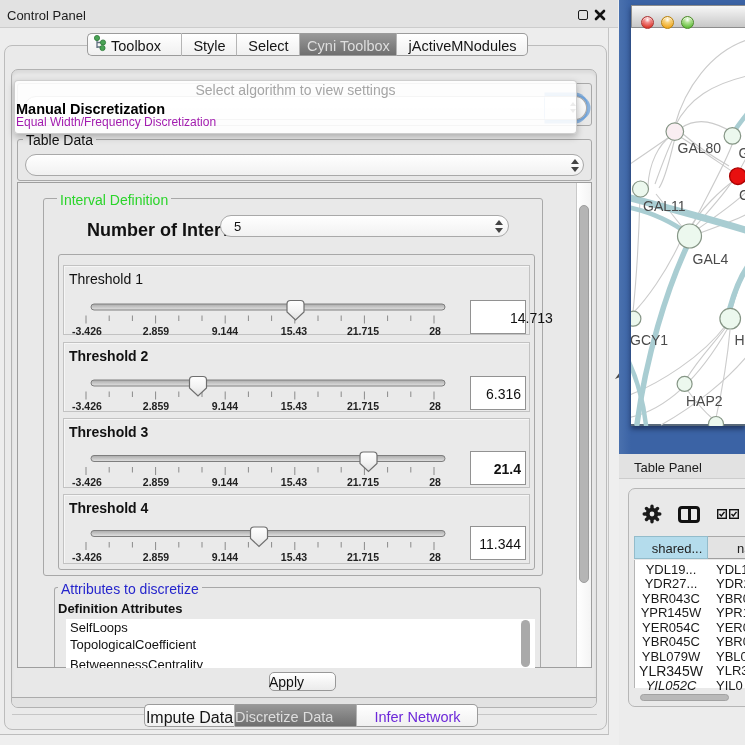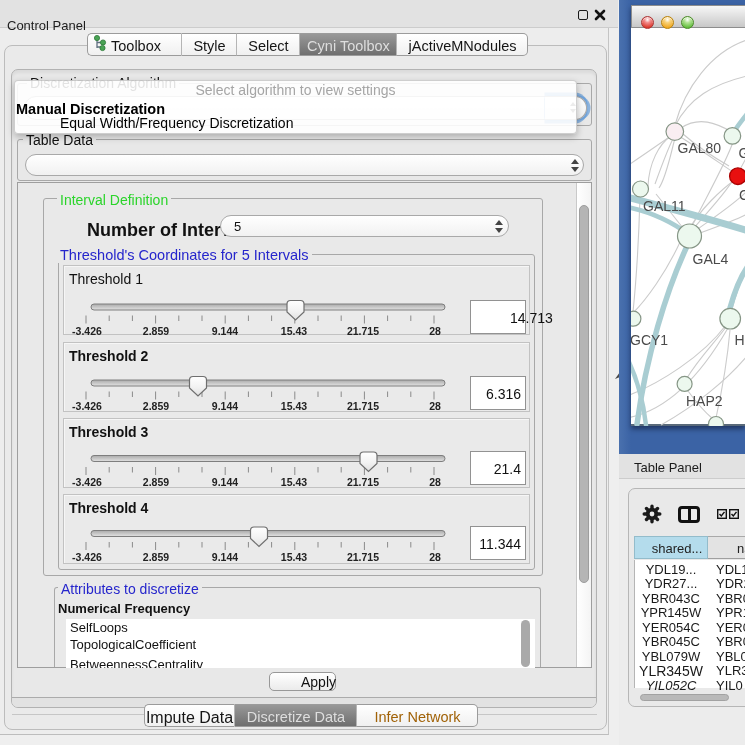--- a/index.html
+++ b/index.html
@@ -4,21 +4,21 @@
 *{margin:0;padding:0;box-sizing:border-box;}
 html,body{width:745px;height:745px;}
 body{font-family:"Liberation Sans",sans-serif;background:#efefef;position:relative;overflow:hidden;}
 .abs{position:absolute;}
 .lbl{position:absolute;white-space:nowrap;}
 </style></head>
 <body>
 
 <div class="abs" style="left:0;top:0;width:609px;height:735px;background:#ededed;border-right:1px solid #c4c4c4;border-bottom:1px solid #bdbdbd;">
 <div class="abs" style="left:0;top:0;width:618px;height:28px;background:#e2e2e2;border-bottom:1px solid #cccccc;"></div>
-<div class="lbl" style="left:7px;top:8px;font-size:13px;color:#1c1c1c;margin-top:10px;">Control Panel</div>
+<div class="lbl" style="left:7px;top:8px;font-size:13px;color:#1c1c1c;">Control Panel</div>
 <div class="abs" style="left:578px;top:10px;width:10px;height:10px;border:1.6px solid #1a1a1a;border-radius:2px;"></div>
 <svg class="abs" style="left:594px;top:9px;" width="12" height="12" viewBox="0 0 12 12">
       <path d="M2,2 L10,10 M10,2 L2,10" stroke="#111" stroke-width="2.6" stroke-linecap="round"></path>
     </svg>
 <div class="abs" style="left:4px;top:45px;width:603px;height:685px;background:#eaeaea;border:1px solid #bcbcbc;border-radius:8px;"></div>
 <div class="abs" style="left:11px;top:69px;width:586px;height:639px;background:#e8e8e8;border:1px solid #b2b2b2;border-radius:7px;box-shadow:inset 0 3px 3px rgba(0,0,0,0.06);"></div>
     <div class="abs" style="left:12px;top:697px;width:584px;height:10px;background:#e2e2e2;border-top:1px solid #ababab;border-bottom-left-radius:6px;border-bottom-right-radius:6px;"></div>
 <div class="abs" style="left:87px;top:33px;width:95px;height:23px;background:linear-gradient(#ffffff,#f0f0f0);border-top-left-radius:5px;border-bottom-left-radius:5px;border-top:1px solid #9b9b9b;border-bottom:1px solid #9b9b9b;border-left:1px solid #9b9b9b;border-right:1px solid #b5b5b5;"></div>
     <div class="lbl" style="left:111px;top:38px;font-size:14.5px;color:#151515;">Toolbox</div>
 <div class="abs" style="left:182px;top:33px;width:55px;height:23px;background:linear-gradient(#ffffff,#f0f0f0);border-top:1px solid #9b9b9b;border-bottom:1px solid #9b9b9b;border-right:1px solid #b5b5b5;"></div>
@@ -29,42 +29,40 @@
     <div class="lbl" style="left:300px;top:38px;width:97px;text-align:center;font-size:14.5px;color:#dedede;">Cyni Toolbox</div>
 <div class="abs" style="left:397px;top:33px;width:131px;height:23px;background:linear-gradient(#ffffff,#f0f0f0);border-top-right-radius:5px;border-bottom-right-radius:5px;border-top:1px solid #9b9b9b;border-bottom:1px solid #9b9b9b;border-right:1px solid #9b9b9b;"></div>
     <div class="lbl" style="left:397px;top:38px;width:131px;text-align:center;font-size:14.5px;color:#151515;">jActiveMNodules</div>
 <svg class="abs" style="left:92px;top:34px;" width="16" height="18" viewBox="0 0 16 18">
 <path d="M5,4 V14 M5,8.5 H10 M5,13 H10" stroke="#607080" stroke-width="1.3" fill="none"></path>
 <circle cx="5" cy="4" r="2.6" fill="#4aa355" stroke="#2e7a3a" stroke-width="0.8"></circle>
 <circle cx="11" cy="8.5" r="2.6" fill="#4aa355" stroke="#2e7a3a" stroke-width="0.8"></circle>
 <circle cx="10.5" cy="14" r="2.6" fill="#4aa355" stroke="#2e7a3a" stroke-width="0.8"></circle>
 </svg>
 <div class="abs" style="left:17px;top:83px;width:575px;height:43px;border:1px solid #a8a8a8;border-radius:3px;"></div>
-<div class="lbl" style="left:27px;top:75px;font-size:14px;color:#111;background:#e8e8e8;padding:0 3px;">Discretization Algorithm</div>
 <div class="abs" style="left:24px;top:96px;width:563px;height:24px;border-radius:12px;background:linear-gradient(#ffffff,#f0f0f0);border:1px solid #a9a9a9;"></div>
     <div class="abs" style="left:545px;top:96px;width:42px;height:24px;border-top-right-radius:12px;border-bottom-right-radius:12px;background:linear-gradient(#ffffff,#f0f0f0);border:1px solid #a9a9a9;border-left:none;box-shadow:3px 0 0 0.5px rgba(100,155,215,0.7), 0 3px 0 0.5px rgba(100,155,215,0.7), 0 -3px 0 0.5px rgba(100,155,215,0.7);"></div>
     <div class="abs" style="left:570px;top:101.5px;width:0;height:0;border-left:3.5px solid transparent;border-right:3.5px solid transparent;border-bottom:4.5px solid #666;"></div>
     <div class="abs" style="left:570px;top:109px;width:0;height:0;border-left:3.5px solid transparent;border-right:3.5px solid transparent;border-top:4.5px solid #666;"></div>
 <div class="abs" style="left:17px;top:139px;width:575px;height:42px;border:1px solid #a8a8a8;border-radius:3px;"></div>
 <div class="lbl" style="left:23px;top:132px;font-size:14px;color:#111;background:#e8e8e8;padding:0 3px;">Table Data</div>
 <div class="abs" style="left:25px;top:154px;width:559px;height:22px;border-radius:11px;background:linear-gradient(#ffffff,#f1f1f1);border:1px solid #a9a9a9;"></div>
 <div class="abs" style="left:571px;top:158.5px;width:0;height:0;border-left:4px solid transparent;border-right:4px solid transparent;border-bottom:5px solid #444;"></div>
     <div class="abs" style="left:571px;top:166.5px;width:0;height:0;border-left:4px solid transparent;border-right:4px solid transparent;border-top:5px solid #444;"></div>
 <div class="abs" style="left:17px;top:182px;width:575px;height:486px;border:1px solid #9e9e9e;background:#e9e9e9;"></div>
 <div class="abs" style="left:576px;top:183px;width:15px;height:484px;background:linear-gradient(90deg,#ffffff,#f4f4f4);border-left:1px solid #c9c9c9;"></div>
 <div class="abs" style="left:578.5px;top:205px;width:10px;height:378px;background:#b5b5b5;border:1px solid #9e9e9e;border-radius:5.5px;"></div>
 <div class="abs" style="left:43px;top:197.5px;width:500px;height:378.5px;border:1px solid #a8a8a8;border-radius:3px;"></div>
 <div class="lbl" style="left:57px;top:191.5px;font-size:14px;color:#2ad42a;background:#e9e9e9;padding:0 3px;">Interval Definition</div>
 <div class="lbl" style="left:87px;top:219.5px;font-size:18px;font-weight:bold;color:#111;">Number of Intervals</div>
 <div class="abs" style="left:220px;top:215px;width:289px;height:22px;border-radius:11px;background:linear-gradient(#ffffff,#f1f1f1);border:1px solid #a9a9a9;"></div>
 <div class="lbl" style="left:234px;top:219px;font-size:13px;color:#111;">5</div>
 <div class="abs" style="left:495px;top:219.5px;width:0;height:0;border-left:4px solid transparent;border-right:4px solid transparent;border-bottom:5px solid #444;"></div>
     <div class="abs" style="left:495px;top:227.5px;width:0;height:0;border-left:4px solid transparent;border-right:4px solid transparent;border-top:5px solid #444;"></div>
 <div class="abs" style="left:58px;top:254px;width:477px;height:316px;border:1px solid #a8a8a8;border-radius:3px;"></div>
-<div class="lbl" style="left:57px;top:247px;font-size:14.5px;color:#2525cc;background:#e9e9e9;padding:0 3px;">Threshold's Coordinates for 5 Intervals</div>
 <div class="abs" style="left:63px;top:265.0px;width:467px;height:70px;border:1px solid #c2c2c2;box-shadow:inset 1px 1px 0 #f6f6f6;background:#eaeaea;"></div>
 <div class="lbl" style="left:69px;top:271.0px;font-size:14px;font-weight:normal;color:#111;">Threshold 1</div>
 <svg class="abs" style="left:63px;top:265.0px;" width="467" height="70" viewBox="0 0 467 70">
       <defs>
         <linearGradient id="tg1" x1="0" y1="0" x2="0" y2="1">
           <stop offset="0" stop-color="#aaaaaa"></stop>
           <stop offset="1" stop-color="#e2e2e2"></stop>
         </linearGradient>
         <linearGradient id="th1" x1="0" y1="0" x2="0" y2="1">
           <stop offset="0" stop-color="#ffffff"></stop>
@@ -128,21 +126,21 @@
       <path d="M23.0,49.0 v8 M46.2,49.0 v5.5 M69.4,49.0 v5.5 M92.6,49.0 v8 M115.8,49.0 v5.5 M139.0,49.0 v5.5 M162.2,49.0 v8 M185.4,49.0 v5.5 M208.6,49.0 v5.5 M231.8,49.0 v8 M255.0,49.0 v5.5 M278.2,49.0 v5.5 M301.4,49.0 v8 M324.6,49.0 v5.5 M347.8,49.0 v5.5 M371.0,49.0 v8" stroke="#8a8a8a" stroke-width="1"></path>
       <path d="M297.0,45.5 L297.0,37.5 Q297.0,34.0 300.5,34.0 L310.5,34.0 Q314.0,34.0 314.0,37.5 L314.0,45.5 L305.5,53.5 Z" fill="url(#th3)" stroke="#6f6f6f" stroke-width="1.2"></path>
     </svg>
 <div class="lbl" style="left:57.0px;top:475.5px;width:60px;text-align:center;font-size:10.5px;font-weight:bold;color:#222;">-3.426</div>
 <div class="lbl" style="left:126.0px;top:475.5px;width:60px;text-align:center;font-size:10.5px;font-weight:bold;color:#222;">2.859</div>
 <div class="lbl" style="left:195.0px;top:475.5px;width:60px;text-align:center;font-size:10.5px;font-weight:bold;color:#222;">9.144</div>
 <div class="lbl" style="left:264.0px;top:475.5px;width:60px;text-align:center;font-size:10.5px;font-weight:bold;color:#222;">15.43</div>
 <div class="lbl" style="left:333.0px;top:475.5px;width:60px;text-align:center;font-size:10.5px;font-weight:bold;color:#222;">21.715</div>
 <div class="lbl" style="left:405.0px;top:475.5px;width:60px;text-align:center;font-size:10.5px;font-weight:bold;color:#222;">28</div>
 <div class="abs" style="left:470px;top:451.0px;width:56px;height:34px;background:#ffffff;border:1px solid #929292;"></div>
-<div class="lbl" style="left:470px;top:461.0px;width:51px;text-align:right;font-size:14px;color:#111;">21.4</div>
+<div class="lbl" style="left:470px;top:461.0px;width:51px;text-align:right;font-size:14px;color:#111;font-weight:bold;">21.4</div>
 <div class="abs" style="left:63px;top:493.5px;width:467px;height:70px;border:1px solid #c2c2c2;box-shadow:inset 1px 1px 0 #f6f6f6;background:#eaeaea;"></div>
 <div class="lbl" style="left:69px;top:499.5px;font-size:14px;font-weight:bold;color:#111;">Threshold 4</div>
 <svg class="abs" style="left:63px;top:493.5px;" width="467" height="70" viewBox="0 0 467 70">
       <defs>
         <linearGradient id="tg4" x1="0" y1="0" x2="0" y2="1">
           <stop offset="0" stop-color="#aaaaaa"></stop>
           <stop offset="1" stop-color="#e2e2e2"></stop>
         </linearGradient>
         <linearGradient id="th4" x1="0" y1="0" x2="0" y2="1">
           <stop offset="0" stop-color="#ffffff"></stop>
@@ -157,41 +155,41 @@
 <div class="lbl" style="left:57.0px;top:550.5px;width:60px;text-align:center;font-size:10.5px;font-weight:bold;color:#222;">-3.426</div>
 <div class="lbl" style="left:126.0px;top:550.5px;width:60px;text-align:center;font-size:10.5px;font-weight:bold;color:#222;">2.859</div>
 <div class="lbl" style="left:195.0px;top:550.5px;width:60px;text-align:center;font-size:10.5px;font-weight:bold;color:#222;">9.144</div>
 <div class="lbl" style="left:264.0px;top:550.5px;width:60px;text-align:center;font-size:10.5px;font-weight:bold;color:#222;">15.43</div>
 <div class="lbl" style="left:333.0px;top:550.5px;width:60px;text-align:center;font-size:10.5px;font-weight:bold;color:#222;">21.715</div>
 <div class="lbl" style="left:405.0px;top:550.5px;width:60px;text-align:center;font-size:10.5px;font-weight:bold;color:#222;">28</div>
 <div class="abs" style="left:470px;top:526.0px;width:56px;height:34px;background:#ffffff;border:1px solid #929292;"></div>
 <div class="lbl" style="left:470px;top:536.0px;width:51px;text-align:right;font-size:14px;color:#111;">11.344</div>
 <div class="abs" style="left:54px;top:587px;width:487px;height:80px;border:1px solid #a8a8a8;border-top-left-radius:3px;border-top-right-radius:3px;border-bottom:none;"></div>
 <div class="lbl" style="left:58px;top:580.5px;font-size:14px;color:#2525cc;background:#e9e9e9;padding:0 3px;">Attributes to discretize</div>
-<div class="lbl" style="left:58px;top:601px;font-size:13px;font-weight:bold;color:#111;">Numerical Frequency</div>
+<div class="lbl" style="left:58px;top:601px;font-size:13px;font-weight:bold;color:#111;">Definition Attributes</div>
 <div class="abs" style="left:66px;top:619px;width:469px;height:48.5px;background:#ffffff;"></div>
 <div class="lbl" style="left:70px;top:620.0px;font-size:13px;color:#111;">SelfLoops</div>
 <div class="lbl" style="left:70px;top:637.3px;font-size:13px;color:#111;">TopologicalCoefficient</div>
 <div class="lbl" style="left:70px;top:656.5px;font-size:13px;color:#111;">BetweennessCentrality</div>
 <div class="abs" style="left:521px;top:620px;width:9px;height:47px;background:#a9a9a9;border-radius:4.5px;"></div>
 <div class="abs" style="left:18px;top:668px;width:573px;height:29px;background:#e8e8e8;"></div>
 <div class="abs" style="left:269px;top:671.5px;width:67px;height:19px;background:linear-gradient(#ffffff,#ebebeb);border:1px solid #989898;border-radius:5px;"></div>
-<div class="lbl" style="left:269px;top:674px;width:67px;text-align:right;font-size:14px;color:#111;">Apply</div>
+<div class="lbl" style="left:269px;top:674px;width:67px;text-align:left;font-size:14px;color:#111;">Apply</div>
 <div class="abs" style="left:12px;top:713.5px;width:132px;height:1px;background:#c6c6c6;"></div>
 <div class="abs" style="left:478px;top:713.5px;width:119px;height:1px;background:#c6c6c6;"></div>
 <div class="abs" style="left:144px;top:703.5px;width:91px;height:23px;background:linear-gradient(#ffffff,#f0f0f0);border-top-left-radius:5px;border-bottom-left-radius:5px;border-top:1px solid #9b9b9b;border-bottom:1px solid #9b9b9b;border-left:1px solid #9b9b9b;border-right:1px solid #b5b5b5;"></div>
     <div class="lbl" style="left:144px;top:708.5px;width:91px;text-align:center;font-size:16px;color:#151515;">Impute Data</div>
 <div class="abs" style="left:235px;top:703.5px;width:122px;height:23px;background:linear-gradient(#989898,#6f6f6f);border-top:1px solid #9b9b9b;border-bottom:1px solid #9b9b9b;border-right:1px solid #b5b5b5;"></div>
-    <div class="lbl" style="left:235px;top:708.5px;width:122px;text-align:center;font-size:14.5px;color:#dedede;">Discretize Data</div>
+    <div class="lbl" style="left:235px;top:708.5px;width:122px;text-align:left;font-size:14.5px;color:#dedede;">Discretize Data</div>
 <div class="abs" style="left:357px;top:703.5px;width:121px;height:23px;background:linear-gradient(#ffffff,#f0f0f0);border-top-right-radius:5px;border-bottom-right-radius:5px;border-top:1px solid #9b9b9b;border-bottom:1px solid #9b9b9b;border-right:1px solid #9b9b9b;"></div>
-    <div class="lbl" style="left:357px;top:708.5px;width:121px;text-align:center;font-size:14.5px;color:#a16207;">Infer Network</div>
+    <div class="lbl" style="left:357px;top:708.5px;width:121px;text-align:center;font-size:14.5px;color:#6d28d9;">Infer Network</div>
 <div class="abs" style="left:14px;top:80px;width:563px;height:54px;background:rgba(255,255,255,0.88);border:1px solid rgba(160,160,160,0.5);border-radius:4px;box-shadow:0 3px 7px rgba(0,0,0,0.25);"></div>
 <div class="lbl" style="left:14px;top:81.5px;width:563px;text-align:center;font-size:14px;color:#a5a5a5;">Select algorithm to view settings</div>
 <div class="lbl" style="left:16px;top:100.5px;font-size:14.5px;font-weight:bold;color:#000;">Manual Discretization</div>
-<div class="lbl" style="left:16px;top:115px;font-size:14px;color:#000000;padding-left:44px;">Equal Width/Frequency Discretization</div>
+<div class="lbl" style="left:16px;top:115px;font-size:12px;color:#a21caf;">Equal Width/Frequency Discretization</div>
 </div>
 <div class="abs" style="left:614px;top:367px;width:7px;height:9px;"><svg width="7" height="9">
       <path d="M6,0 L6,5 L1,7 Z" fill="#4a4a4a"></path>
     </svg></div>
 <div class="abs" style="left:619px;top:0;width:126px;height:454px;background:linear-gradient(90deg,#4a71ae,#3b63a5 12px);"></div>
 <div class="abs" style="left:631px;top:5px;width:114px;height:421px;background:#ffffff;border-bottom:2px solid #5a6a7a;box-shadow:0 3px 5px rgba(0,0,20,0.45);">
 <div class="abs" style="left:0;top:0;width:114px;height:23px;background:linear-gradient(#f7f7f7,#c8c8c8);border:1px solid #8d8d8d;border-right:none;"></div>
 <div class="abs" style="left:9.5px;top:11px;width:13px;height:13px;border-radius:50%;background:radial-gradient(circle at 50% 25%,#ffffff 0%,#f28b8b 30%,#da3528 80%);border:1px solid #a33;box-shadow:inset 0 1px 1px rgba(255,255,255,0.7);"></div>
 <div class="abs" style="left:29.5px;top:11px;width:13px;height:13px;border-radius:50%;background:radial-gradient(circle at 50% 25%,#ffffff 0%,#f8d27a 30%,#f0a71f 80%);border:1px solid #b8820a;box-shadow:inset 0 1px 1px rgba(255,255,255,0.7);"></div>
 <div class="abs" style="left:49.5px;top:11px;width:13px;height:13px;border-radius:50%;background:radial-gradient(circle at 50% 25%,#ffffff 0%,#b2e394 30%,#5fbc39 80%);border:1px solid #4a8a28;box-shadow:inset 0 1px 1px rgba(255,255,255,0.7);"></div>

